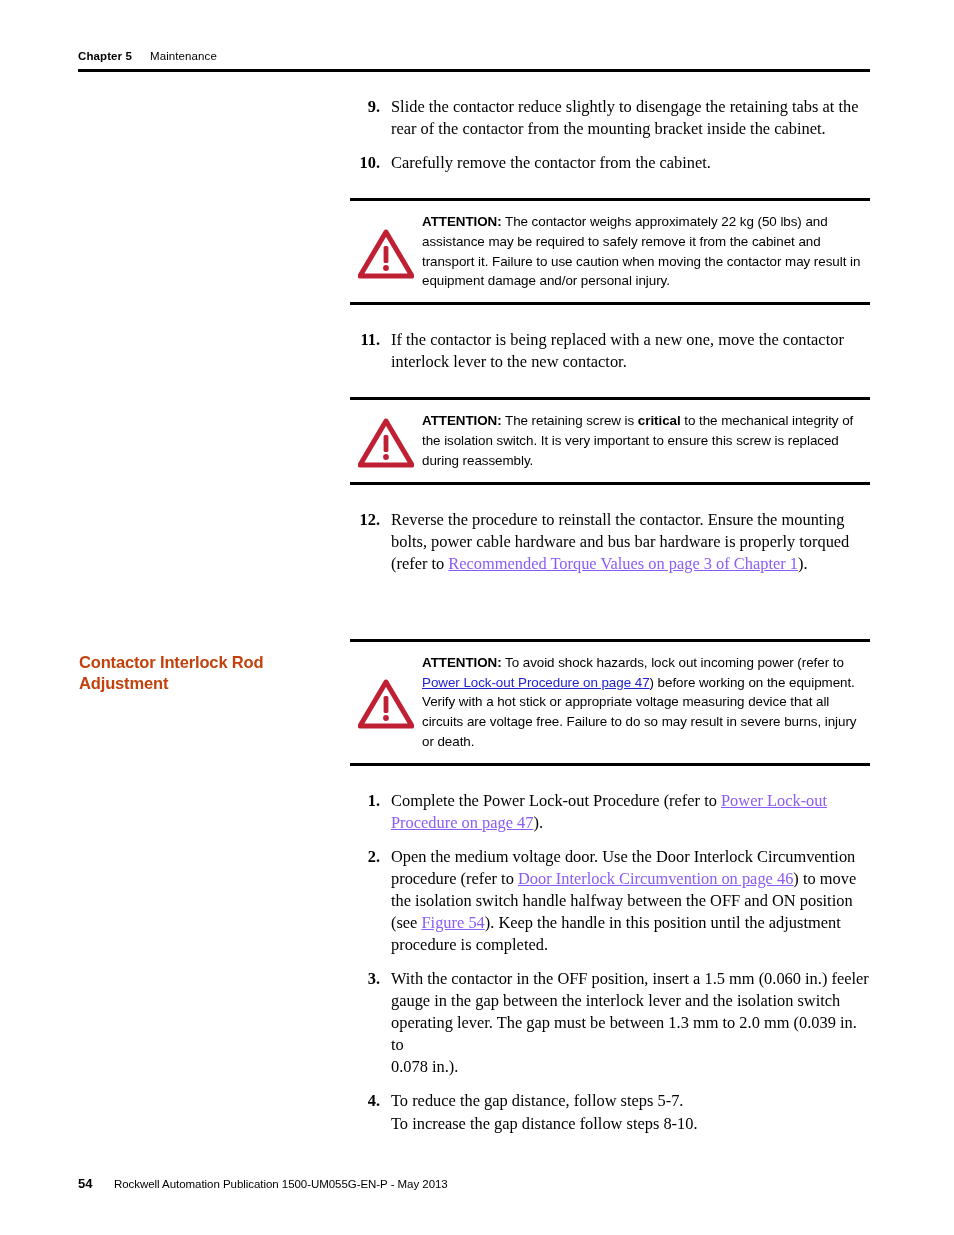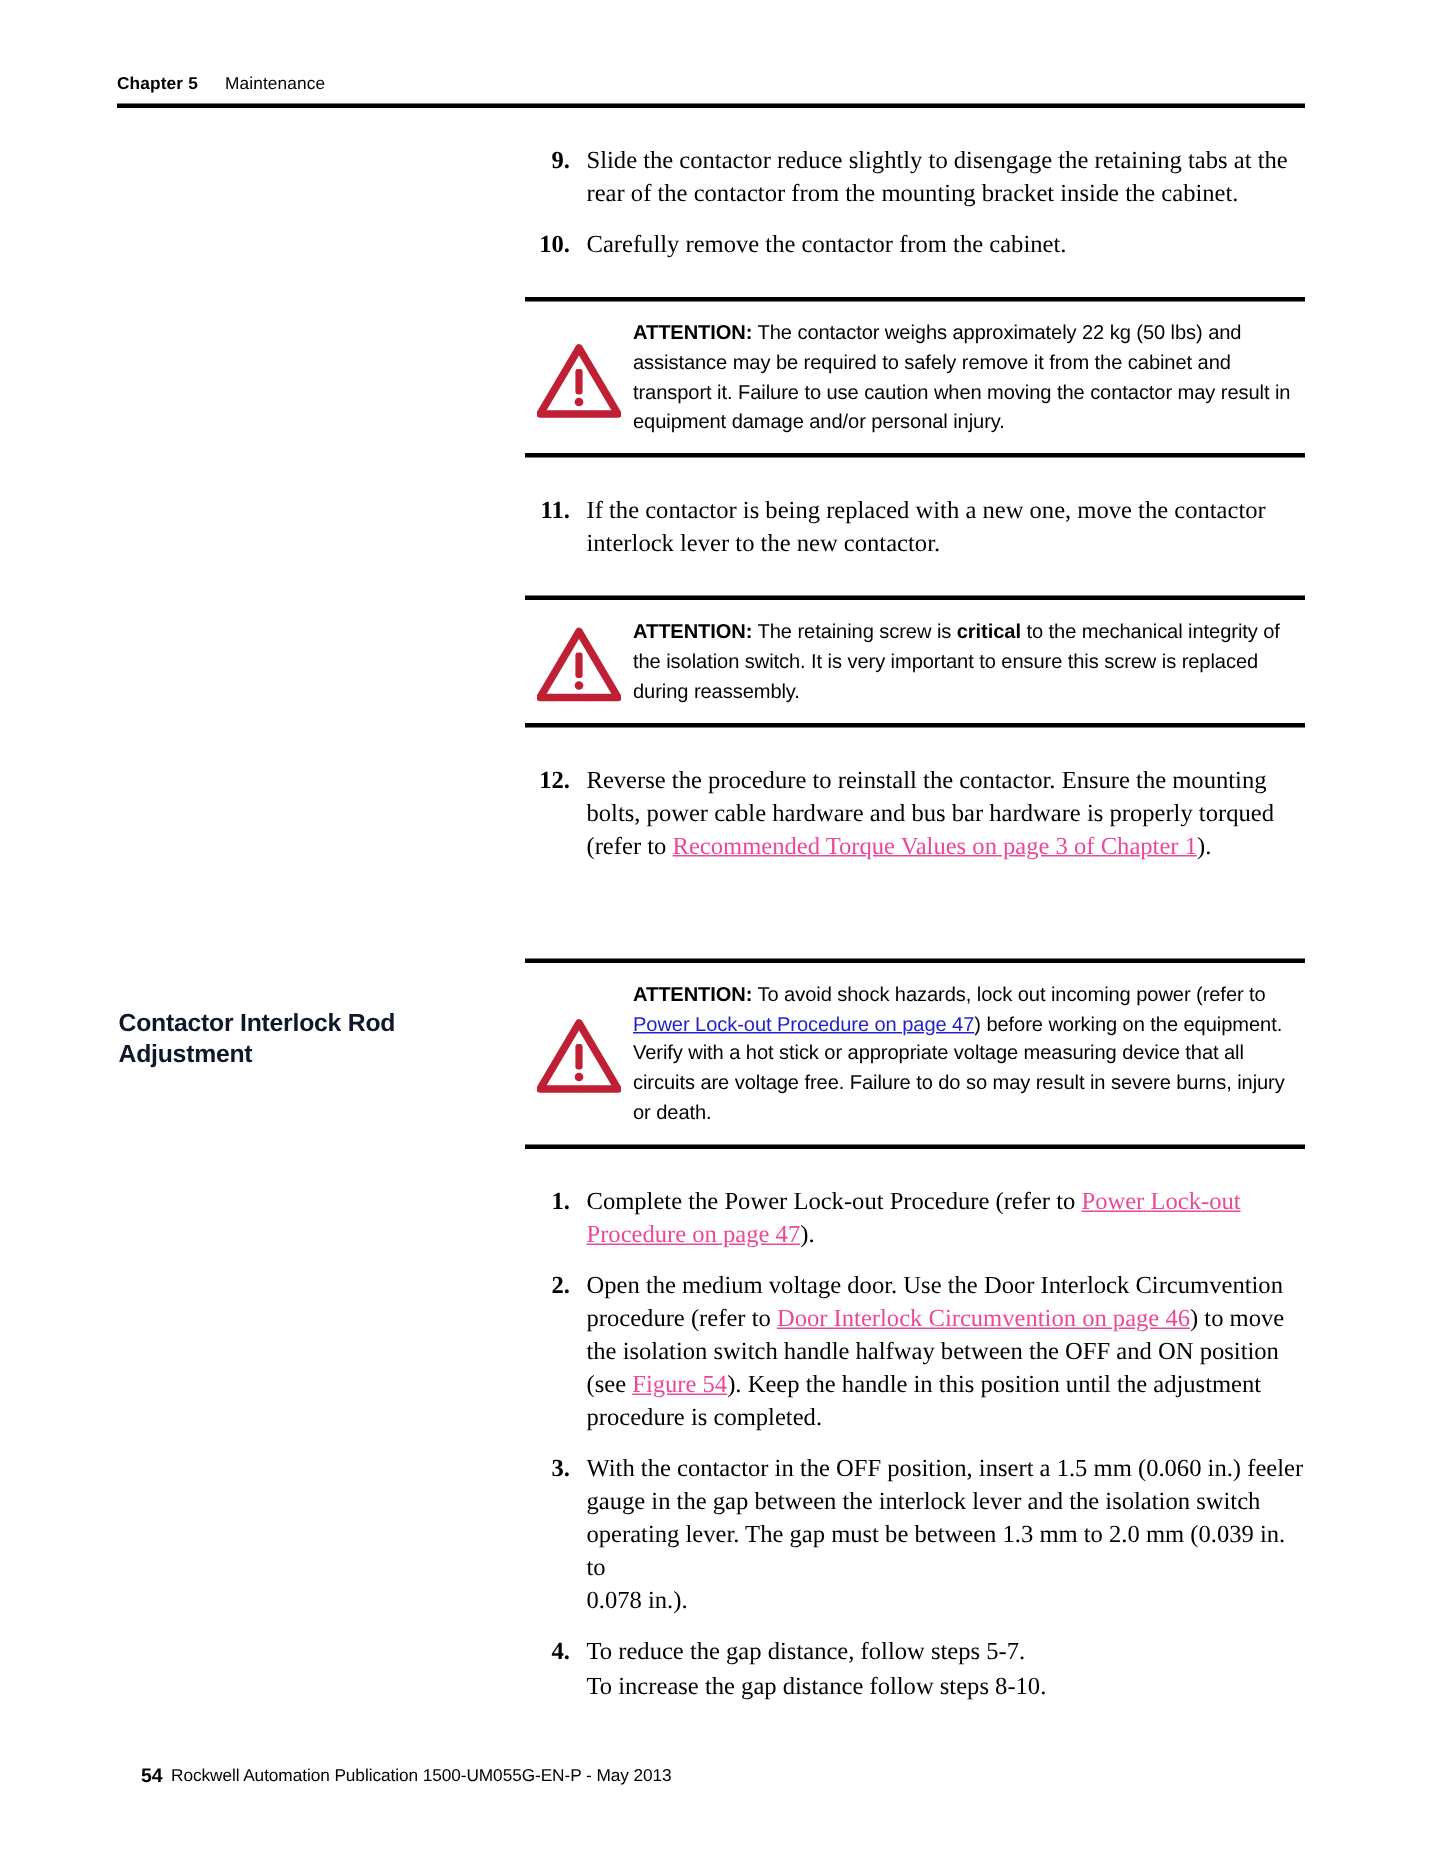--- a/index.html
+++ b/index.html
@@ -55,23 +55,22 @@
     width: 954px;
   }
   .marginal {
     position: absolute;
     left: 79px;
     width: 262px;
     font-family: "Liberation Sans Narrow", "Liberation Sans", sans-serif;
     font-weight: bold;
     font-size: 16.5px;
     line-height: 1.30;
-    color: #0f172a;
+    color: #c2410c;
     letter-spacing: -0.15px;
-    margin-top: 20px;
   }
 
   .body-col {
     position: absolute;
     left: 350px;
     width: 520px;
   }
 
   
   ol.proc {
@@ -93,21 +92,21 @@
     left: 0;
     top: 0;
     width: 30px;
     text-align: right;
     font-weight: bold;
   }
   .step-text { display: block; }
   .step-line { display: block; }
 
   a.xref {
-    color: #ec4899;
+    color: #8b5cf6;
     text-decoration: underline;
     cursor: pointer;
   }
 
   
   .attention {
     border-top: 3px solid #000;
     border-bottom: 3px solid #000;
     padding: 11px 0 11px 0;
     display: flex;
@@ -137,21 +136,21 @@
   .page-footer {
     position: absolute;
     left: 78px;
     top: 1176px;
     width: 792px;
     font-family: "Liberation Sans Narrow", "Liberation Sans", sans-serif;
     font-size: 11.5px;
   }
   .footer-page {
     position: absolute;
-    left: 16px;
+    left: 0;
     top: 0;
     font-weight: bold;
     font-size: 13px;
   }
   .footer-pub {
     position: absolute;
     left: 0;
     top: 2px;
     width: 792px;
     text-align: left;

